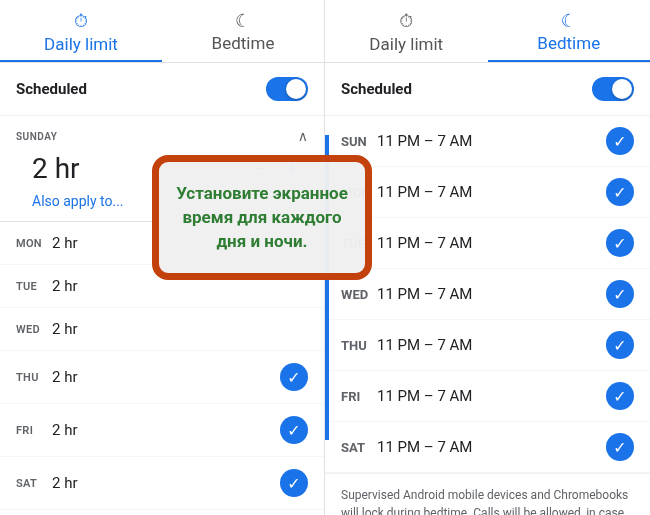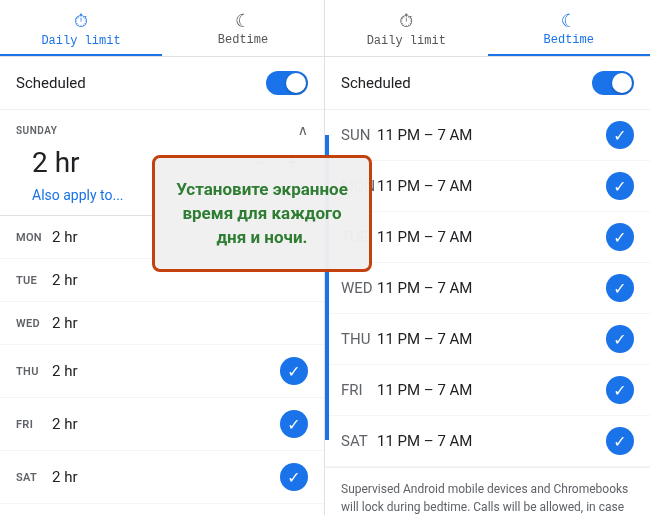--- a/index.html
+++ b/index.html
@@ -58,32 +58,32 @@
       content: '';
       position: absolute;
       bottom: 0;
       left: 0;
       right: 0;
       height: 2px;
       background: #1a73e8;
     }
 
     .tab-label {
-      font-size: 12px;
-      font-family: Liberation Mono, monospace;
+      font-size: 17px;
     }
 
     
     .scheduled-row {
       display: flex;
       align-items: center;
       justify-content: space-between;
       padding: 14px 16px;
       border-bottom: 1px solid #f0f0f0;
       background: #fff;
+      font-weight: bold;
     }
 
     .scheduled-label {
       font-size: 15px;
       color: #202124;
     }
 
     
     .toggle {
       width: 42px;
@@ -202,22 +202,22 @@
       border-bottom: 1px solid #f5f5f5;
     }
 
     
     .overlay-container {
       position: absolute;
       left: 152px;
       top: 155px;
       width: 220px;
       background: rgba(240,240,240,0.97);
-      border: 3px solid #c2410c;
-      border-radius: 8px;
+      border: 7px solid #c2410c;
+      border-radius: 16px;
       padding: 20px 16px;
       z-index: 100;
       text-align: center;
     }
 
     .overlay-text {
       font-size: 17px;
       font-weight: 700;
       color: #2e7d32;
       line-height: 1.4;
@@ -225,22 +225,22 @@
 
     
     .bedtime-row {
       display: flex;
       align-items: center;
       padding: 11px 16px;
       border-bottom: 1px solid #f5f5f5;
     }
 
     .bedtime-abbr {
-      font-size: 15px;
-      font-weight: 400;
+      font-size: 13px;
+      font-weight: 700;
       color: #5f6368;
       width: 36px;
     }
 
     .bedtime-time {
       font-size: 15px;
       color: #202124;
       flex: 1;
     }
 

